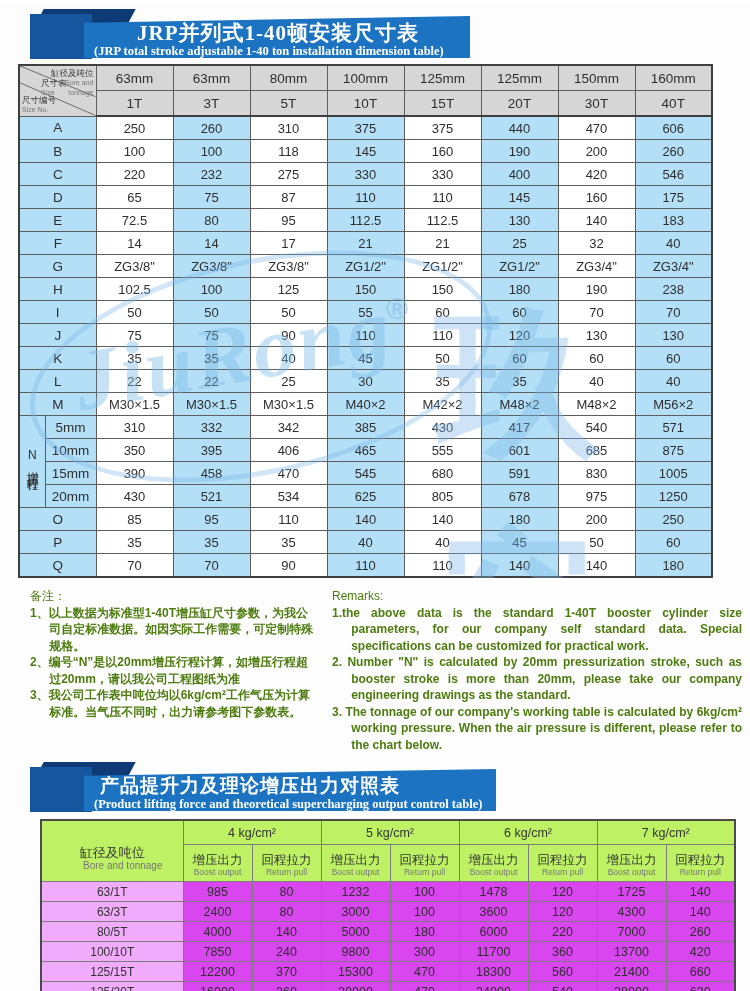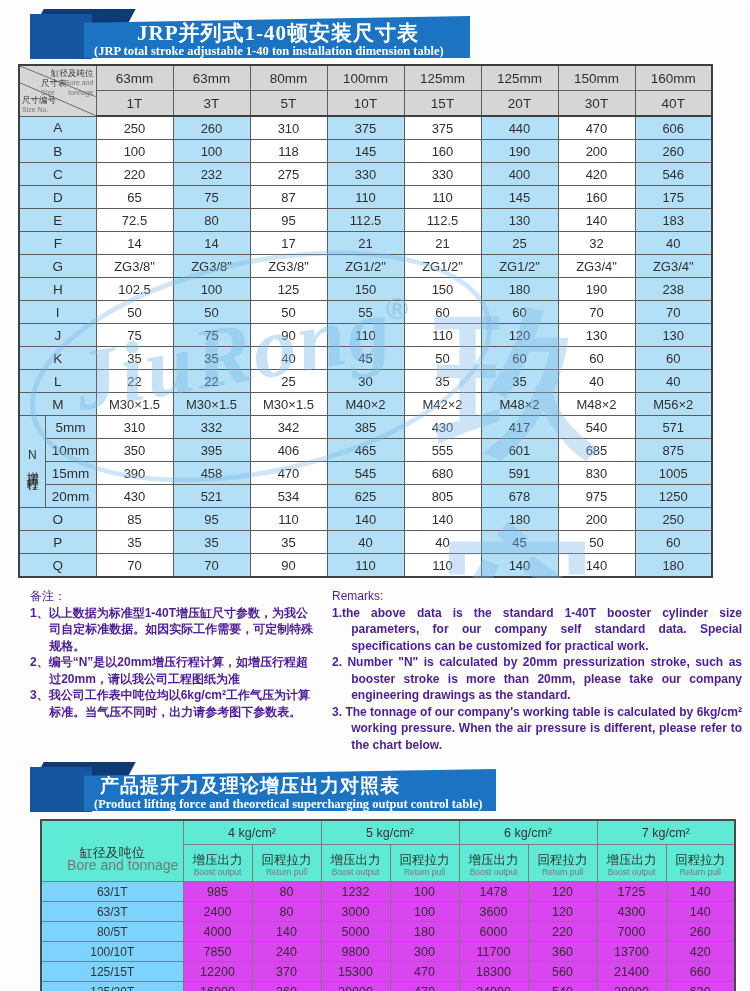--- a/index.html
+++ b/index.html
@@ -47,37 +47,37 @@
   .wm-ellipse{position:absolute;left:8px;top:195px;width:460px;height:205px;border:5px solid rgba(120,180,230,.35);
     border-radius:50%;transform:rotate(-12deg);}
   .wm-latin{position:absolute;left:55px;top:240px;font-size:86px;font-weight:bold;font-style:italic;
     color:rgba(125,185,232,.42);transform:rotate(-10deg);letter-spacing:2px;font-family:"Liberation Serif",serif;}
   .wm-reg{position:absolute;left:368px;top:228px;font-size:30px;color:rgba(125,185,232,.55);font-weight:bold;}
   .wm-cn{position:absolute;left:418px;top:212px;font-size:165px;font-weight:bold;
     color:rgba(125,185,232,.38);letter-spacing:6px;font-family:"Liberation Serif",serif;}
 
   
   .notes{display:flex;margin:10px 0 0 30px;width:712px;gap:14px;}
-  .notes .col{font-size:12px;line-height:16.5px;color:#4c1d95;}
+  .notes .col{font-size:12px;line-height:16.5px;color:#4d7c0f;}
   .notes .cn-col{width:288px;flex:none;}
   .notes .en-col{flex:1;text-align:justify;}
   .notes .hd{margin-bottom:0;}
   .notes p{margin:0;padding-left:1.6em;text-indent:-1.6em;font-weight:bold;}
 
   
   #t2{margin:8px 0 0 40px;width:694px;border:2px solid #4a4a4a;}
   #t2 th,#t2 td{border:1px solid #7c7c7c;text-align:center;vertical-align:middle;padding:0;overflow:hidden;}
-  #t2 thead th{background:#5eead4;font-weight:normal;}
+  #t2 thead th{background:#bef264;font-weight:normal;}
   #t2 .press{font-size:12.5px;height:23px;color:#333;}
   #t2 .sub{height:36px;}
   #t2 .sub .l1{font-size:12.5px;color:#333;display:block;line-height:14px;margin-top:3px;}
   #t2 .sub .l2{font-size:8.5px;color:#777;display:block;line-height:10px;}
   #t2 .corner2 .l1{font-size:13px;display:block;line-height:15px;margin-top:14px;}
-  #t2 .corner2 .l2{font-size:14px;color:#777;display:block;line-height:11px;padding-left:21px;}
-  #t2 td.lbl{background:#7dd3fc;font-size:12px;height:19px;}
+  #t2 .corner2 .l2{font-size:10px;color:#777;display:block;line-height:11px;padding-left:21px;}
+  #t2 td.lbl{background:#f0abfc;font-size:12px;height:19px;}
   #t2 td.val{background:#d946ef;font-size:12.5px;height:19px;color:#2f2f2f;}
 </style>
 </head>
 <body>
 
 <div class="page">
 
   <div class="banner">
     <div class="fold"></div>
     <div class="sq"></div>

